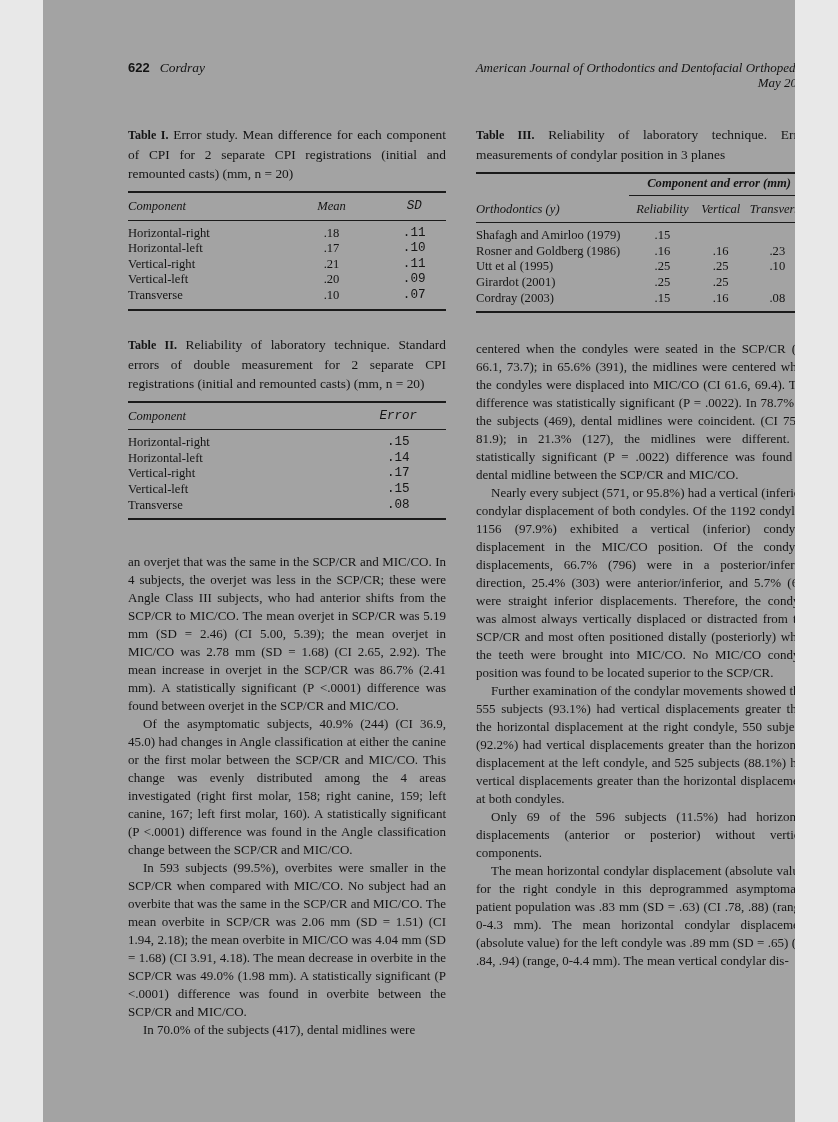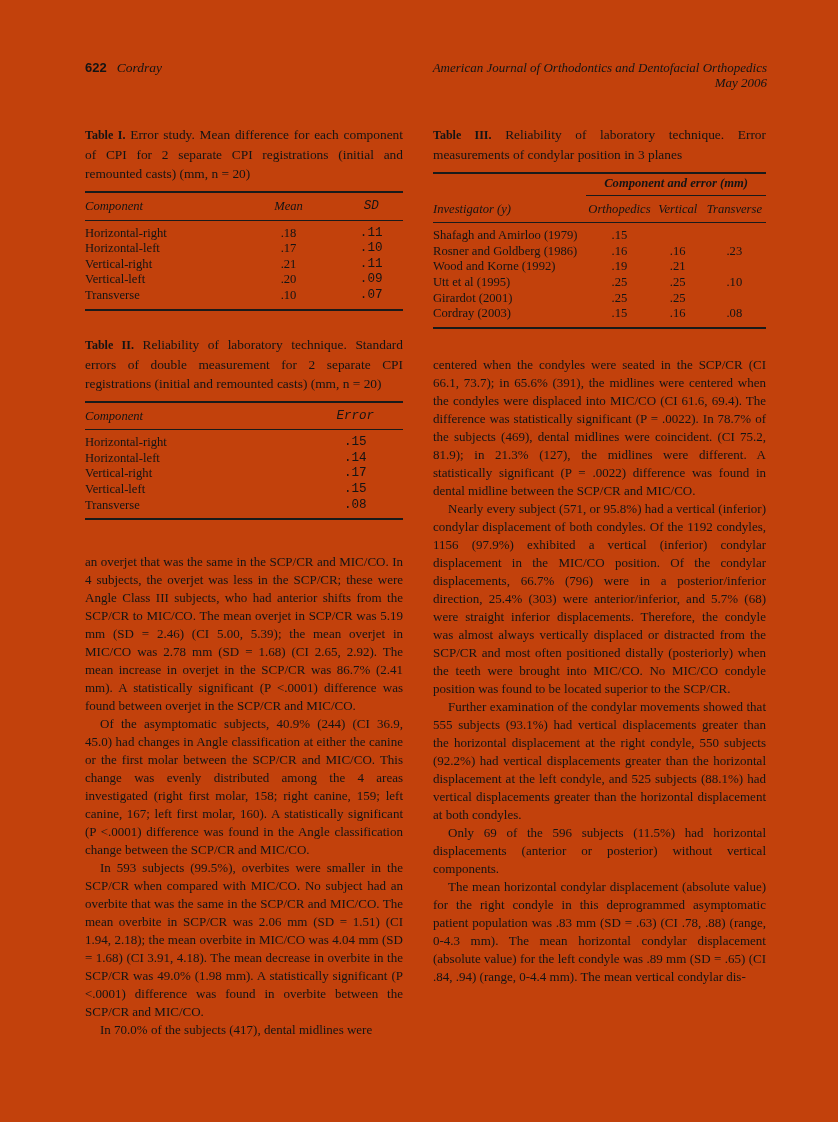--- a/index.html
+++ b/index.html
@@ -1,17 +1,17 @@
 <!DOCTYPE html>
 <html><head>
 <meta charset="utf-8">
 <style>
   html,body{margin:0;padding:0;background:#e8e8e8;}
   .page{
-    position:relative;width:838px;height:1122px;background:#c2410c;
+    position:relative;width:752px;height:1122px;background:#a3a3a3;
     font-family:"Liberation Serif", serif;color:#141414;overflow:hidden;margin:0 auto;
   }
   
   .running-head{position:absolute;top:60px;left:85px;width:682px;display:flex;justify-content:space-between;align-items:flex-start;}
   .head-left{font-size:13.5px;white-space:nowrap;}
   .folio{font-family:"Liberation Sans",sans-serif;font-weight:bold;font-size:13px;}
   .author{font-style:italic;margin-left:10px;}
   .head-right{text-align:right;font-style:italic;font-size:13px;line-height:15px;}
   
   .col{position:absolute;top:125px;}
@@ -167,44 +167,38 @@
             <col style="width:20%">
             <col style="width:15%">
             <col style="width:19%">
           </colgroup>
         <thead>
           <tr class="grouphead">
             <th></th>
             <th class="span3" colspan="3">Component and error (mm)</th>
           </tr>
           <tr class="labels">
-            <th class="al">Investigator (y)</th>
-            <th class="ac">Orthopedics</th>
+            <th class="al">Orthodontics (y)</th>
+            <th class="ac">Reliability</th>
             <th class="ac">Vertical</th>
             <th class="ac">Transverse</th>
           </tr>
         </thead>
         <tbody>
           <tr>
             <td class="al">Shafagh and Amirloo (1979)</td>
             <td class="ac">.15</td>
             <td class="ac"></td>
             <td class="ac"></td>
           </tr>
           <tr>
             <td class="al">Rosner and Goldberg (1986)</td>
             <td class="ac">.16</td>
             <td class="ac">.16</td>
             <td class="ac">.23</td>
-          </tr>
-          <tr>
-            <td class="al">Wood and Korne (1992)</td>
-            <td class="ac">.19</td>
-            <td class="ac">.21</td>
-            <td class="ac"></td>
           </tr>
           <tr>
             <td class="al">Utt et al (1995)</td>
             <td class="ac">.25</td>
             <td class="ac">.25</td>
             <td class="ac">.10</td>
           </tr>
           <tr>
             <td class="al">Girardot (2001)</td>
             <td class="ac">.25</td>

